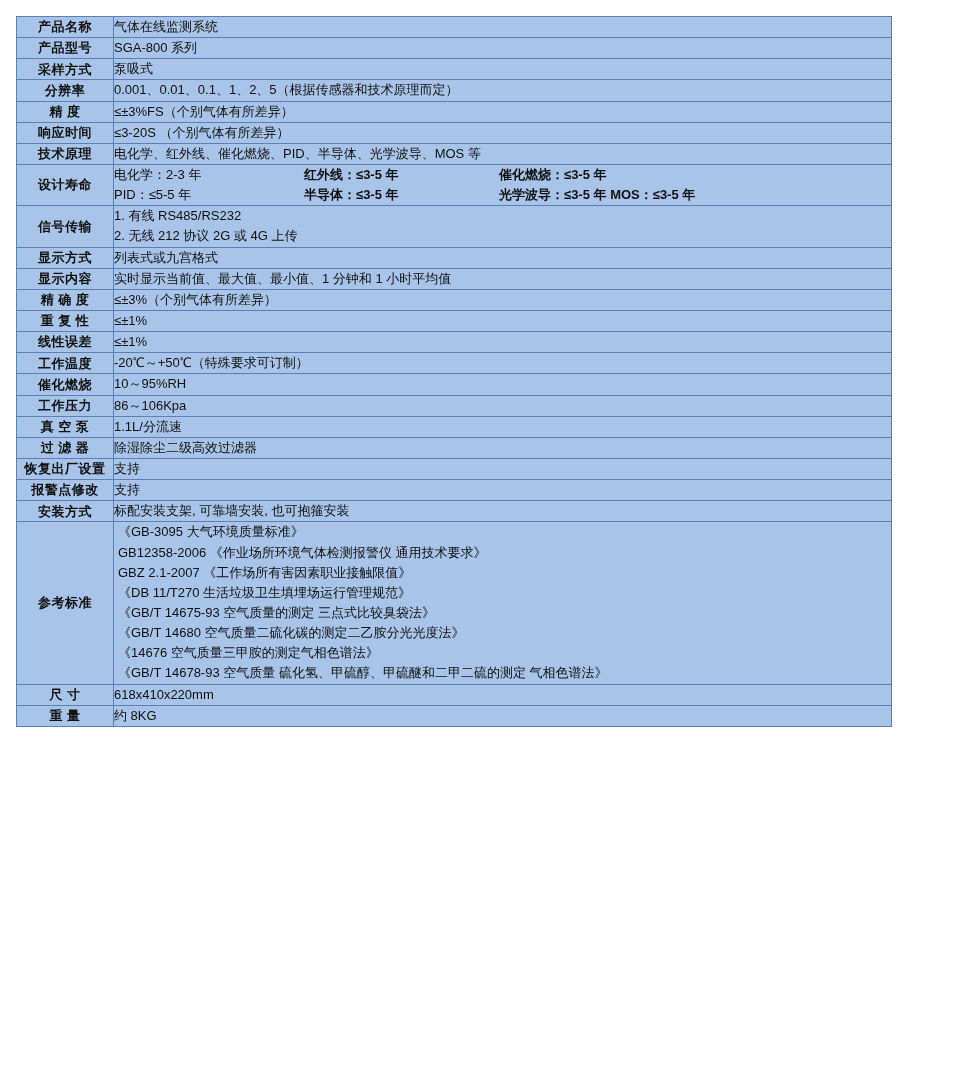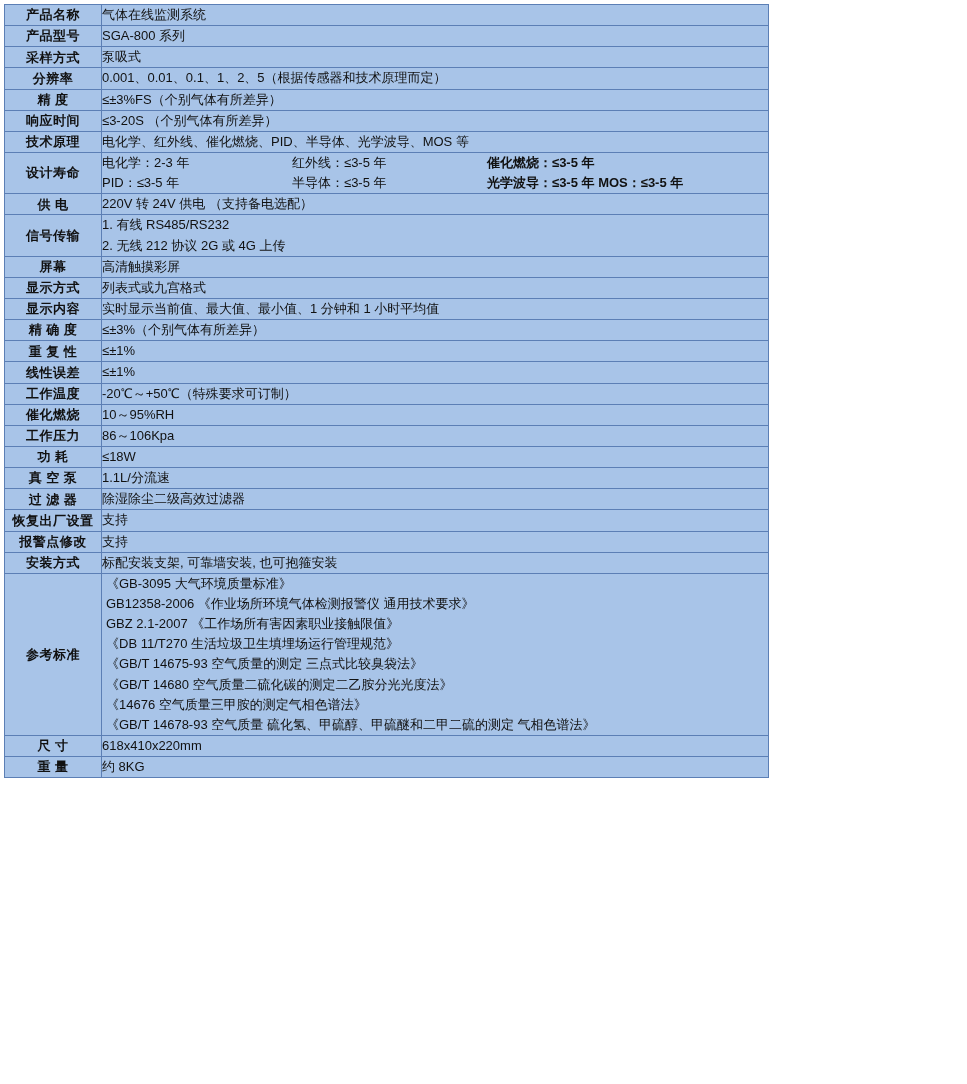--- a/index.html
+++ b/index.html
@@ -6,22 +6,22 @@
     margin: 0;
     padding: 0;
     background: #ffffff;
   }
   body {
     font-family: "Liberation Sans", sans-serif;
     width: 967px;
   }
   table.spec {
     border-collapse: collapse;
-    width: 765px;
-    margin: 4px;
+    width: 876px;
+    margin: 16px;
     table-layout: fixed;
   }
   table.spec td {
     border: 1px solid #5c7fb5;
     background: #a8c4e8;
     font-size: 13px;
     color: #111111;
     vertical-align: middle;
     padding: 0;
   }
@@ -41,21 +41,21 @@
   }
   .value .line {
     display: block;
     white-space: nowrap;
   }
   .lifespan-row .col {
     display: inline-block;
     vertical-align: top;
   }
   .lifespan-row .c1 { width: 190px; }
-  .lifespan-row .c2 { width: 195px; }
+  .lifespan-row .c2 { width: 195px; font-weight: bold; }
   .lifespan-row .c3 { width: auto; font-weight: bold; }
   .std .line {
     padding-left: 4px;
   }
   .tall { line-height: 1.9; }
 </style>
 </head>
 <body>
 
 <table class="spec">
@@ -85,37 +85,29 @@
         <td class="value">≤3-20S （个别气体有所差异）</td>
       </tr>
       <tr>
         <td class="label">技术原理</td>
         <td class="value">电化学、红外线、催化燃烧、PID、半导体、光学波导、MOS 等</td>
       </tr>
       <tr>
         <td class="label">设计寿命</td>
         <td class="value lifespan-row">
           <span class="line"><span class="col c1">电化学：2-3 年</span><span class="col c2">红外线：≤3-5 年</span><span class="col c3">催化燃烧：≤3-5 年</span></span>
-          <span class="line"><span class="col c1">PID：≤3-5 年</span><span class="col c2">半导体：≤3-5 年</span><span class="col c3">光学波导：≤3-5 年      MOS：≤3-5 年</span></span>
+          <span class="line"><span class="col c1">PID：≤5-5 年</span><span class="col c2">半导体：≤3-5 年</span><span class="col c3">光学波导：≤3-5 年      MOS：≤3-5 年</span></span>
         </td>
-      </tr>
-      <tr>
-        <td class="label">供  电</td>
-        <td class="value">220V 转 24V 供电 （支持备电选配）</td>
       </tr>
       <tr>
         <td class="label">信号传输</td>
         <td class="value">
           <span class="line">1. 有线 RS485/RS232</span>
           <span class="line">2. 无线 212 协议 2G 或 4G 上传</span>
         </td>
-      </tr>
-      <tr>
-        <td class="label">屏幕</td>
-        <td class="value">高清触摸彩屏</td>
       </tr>
       <tr>
         <td class="label">显示方式</td>
         <td class="value">列表式或九宫格式</td>
       </tr>
       <tr>
         <td class="label">显示内容</td>
         <td class="value">实时显示当前值、最大值、最小值、1 分钟和 1 小时平均值</td>
       </tr>
       <tr>
@@ -134,24 +126,20 @@
         <td class="label">工作温度</td>
         <td class="value">-20℃～+50℃（特殊要求可订制）</td>
       </tr>
       <tr>
         <td class="label">催化燃烧</td>
         <td class="value">10～95%RH</td>
       </tr>
       <tr>
         <td class="label">工作压力</td>
         <td class="value">86～106Kpa</td>
-      </tr>
-      <tr>
-        <td class="label">功  耗</td>
-        <td class="value">≤18W</td>
       </tr>
       <tr>
         <td class="label">真 空 泵</td>
         <td class="value">1.1L/分流速</td>
       </tr>
       <tr>
         <td class="label">过 滤 器</td>
         <td class="value">除湿除尘二级高效过滤器</td>
       </tr>
       <tr>

